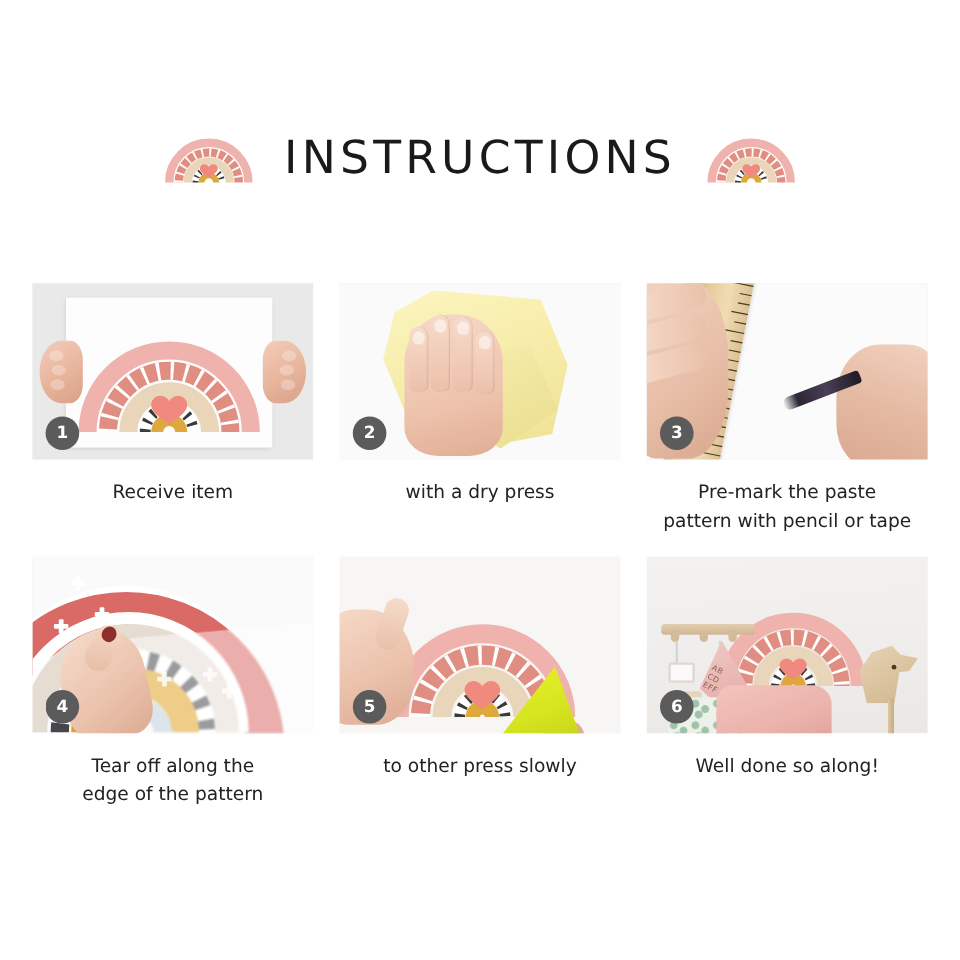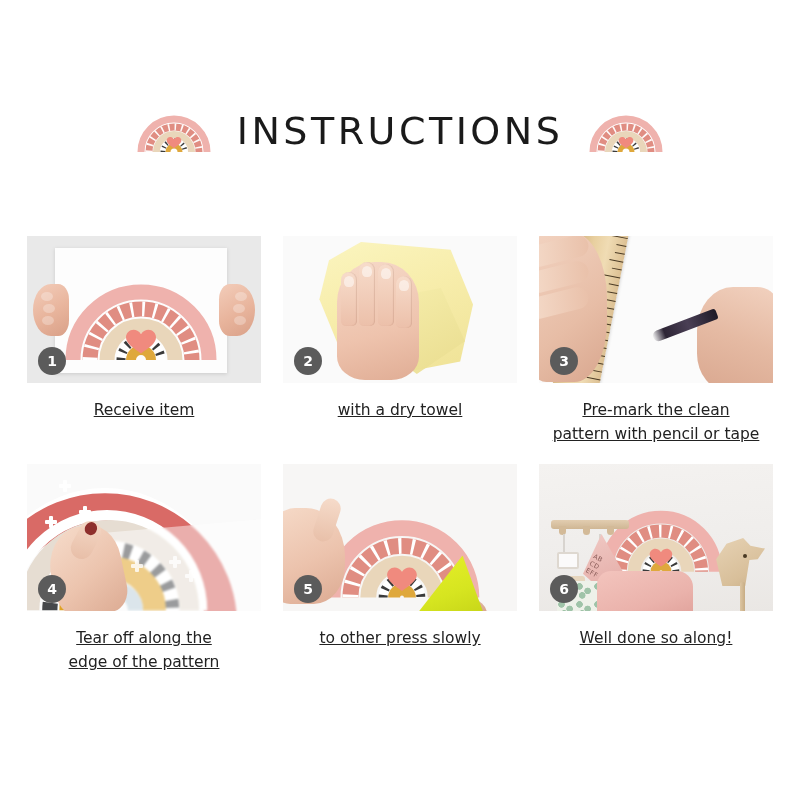--- a/index.html
+++ b/index.html
@@ -54,21 +54,21 @@
     font-family: "DejaVu Sans", sans-serif;
     z-index: 30;
   }
 
   .caption {
     margin-top: 15px; text-align: center;
     font-size: 15.5px; line-height: 1.55; color: #222;
     font-family: "DejaVu Sans", sans-serif;
     padding: 0 4px;
   }
-  .caption .ln { display: block; white-space: nowrap; text-decoration: underline; }
+  .caption .ln { display: block; white-space: nowrap; }
 
   
   .p1-bg { position: absolute; inset: 0; background: #e9e9e9; }
   .p1-sheet {
     position: absolute; left: 28px; top: 12px; width: 172px; height: 125px;
     background: #fdfdfd; box-shadow: 0 1px 4px rgba(0,0,0,.13);
   }
   .hand {
     position: absolute; background:
       linear-gradient(150deg, #f3cdba 0%, #e8b49c 55%, #d9a088 100%);
@@ -387,21 +387,21 @@
                 <span class="nail"></span>
               </span>
             <span class="finger" style="left:59px;top:14px;height:52px">
                 <span class="nail"></span>
               </span>
           </div>
         </div>
         <div class="badge">2</div>
       </div>
       <div class="caption">
-        <span class="ln">with a dry towel</span>
+        <span class="ln">with a dry press</span>
       </div>
     </div>
 
     <div class="cell">
       <div class="panel">
         <div class="panel-scene">
           <div class="p3-bg"></div>
           <div class="p3-ruler">
             <span class="tick" style="top:14px;width:17px"></span>
             <span class="tick" style="top:22px;width:10px"></span>
@@ -427,21 +427,21 @@
             <span class="p3-fing" style="top:8px"></span>
             <span class="p3-fing" style="top:34px"></span>
             <span class="p3-fing" style="top:60px"></span>
           </div>
           <div class="p3-pen"></div>
           <div class="p3-hand-r"></div>
         </div>
         <div class="badge">3</div>
       </div>
       <div class="caption">
-        <span class="ln">Pre-mark the clean</span>
+        <span class="ln">Pre-mark the paste</span>
         <span class="ln">pattern with pencil or tape</span>
       </div>
     </div>
 
     <div class="cell">
       <div class="panel">
         <div class="panel-scene p4-scene">
           <div class="p4-bg"></div>
           <svg width="100%" height="100%" viewBox="0 0 246 147" aria-hidden="true" style="position:absolute;inset:0">
             <g fill="none" stroke-linecap="butt">

